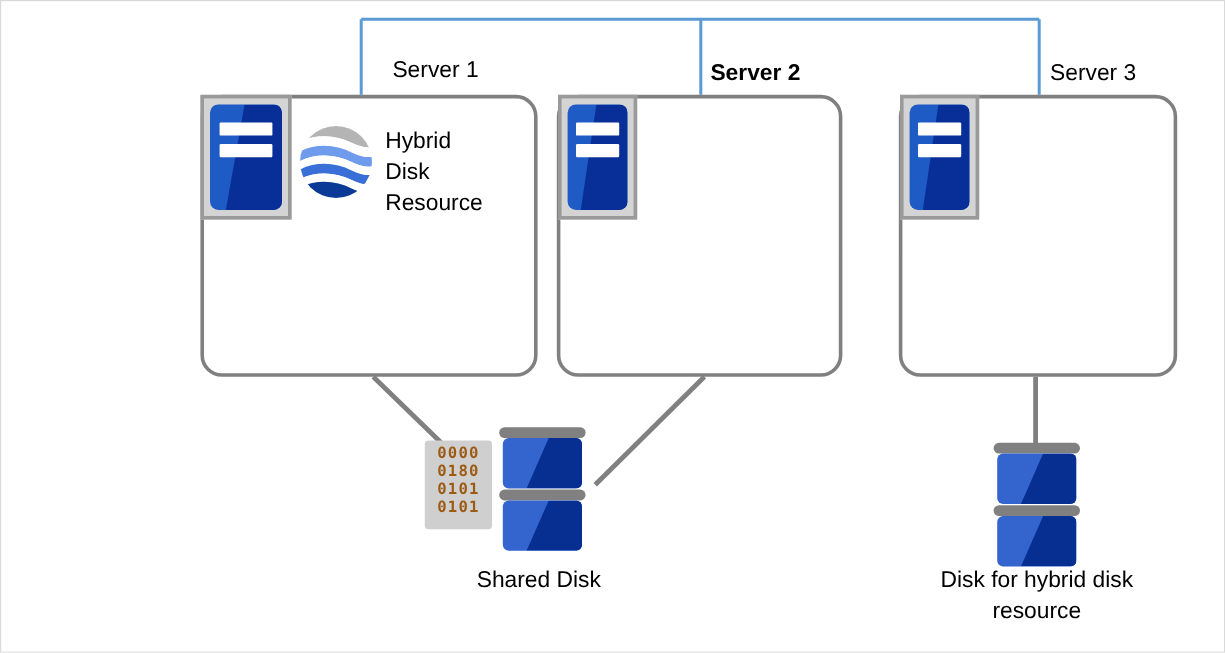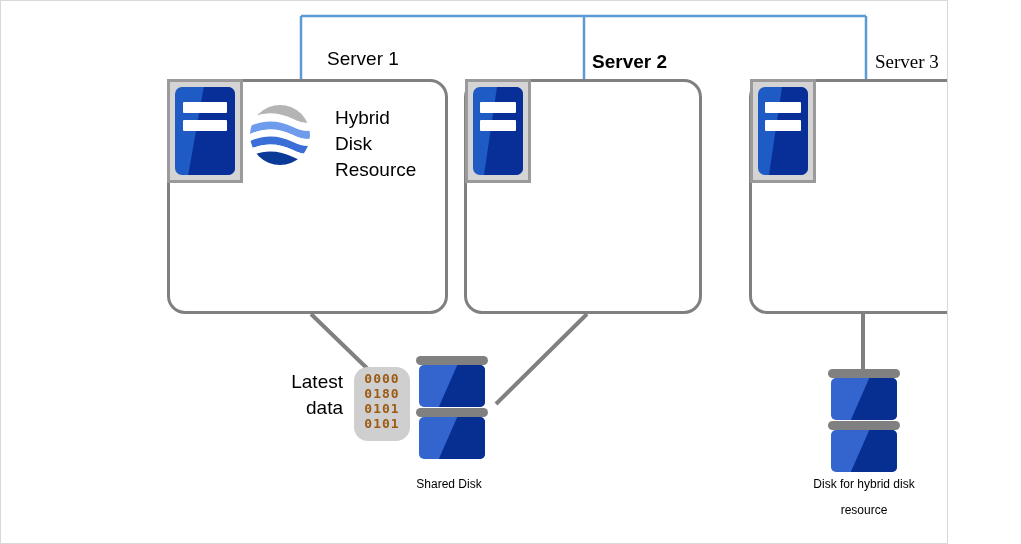--- a/index.html
+++ b/index.html
@@ -5,21 +5,21 @@
   html, body {
     margin: 0;
     padding: 0;
     background: #ffffff;
   }
   body {
     font-family: "Liberation Sans", sans-serif;
   }
   #canvas {
     position: relative;
-    width: 948px;
+    width: 1021px;
     height: 544px;
     background: #ffffff;
     border: 1px solid #d9d9d9;
     box-sizing: border-box;
     overflow: hidden;
   }
   #wires {
     position: absolute;
     left: 0;
     top: 0;
@@ -79,49 +79,48 @@
     color: #000000;
     white-space: nowrap;
     line-height: 1;
   }
   .hdr-text {
     position: absolute;
     font-size: 19px;
     color: #000000;
     line-height: 26px;
     white-space: nowrap;
-    margin-left: 14px;
   }
   .latest-label {
     position: absolute;
     font-size: 19px;
     color: #000000;
     line-height: 26px;
     text-align: right;
     white-space: nowrap;
   }
   .caption {
     position: absolute;
-    font-size: 12px;
+    font-size: 19px;
     color: #000000;
     line-height: 26px;
     text-align: center;
     white-space: nowrap;
   }
 
   
   .globe {
     position: absolute;
   }
 
   
   .binary-chip {
     position: absolute;
     background: #cfcfcf;
-    border-radius: 14px;
+    border-radius: 3px;
     padding: 4px 5px 5px 5px;
     box-sizing: border-box;
     font-family: "DejaVu Sans Mono", monospace;
     font-size: 13px;
     font-weight: bold;
     color: #9c5a12;
     line-height: 15px;
     letter-spacing: 1px;
     text-align: center;
   }
@@ -228,26 +227,22 @@
   <div class="server-box" style="left:748px; top:78px; width:232px; height:235px;"></div>
 
   <div class="server-icon" style="left:749px; top:78px; width:66px; height:104px;">
     <div class="unit">
       <div class="dark"></div>
       <div class="bar b1"></div>
       <div class="bar b2"></div>
     </div>
   </div>
 
-  <div class="server-label" style="left:874px; top:51px;font-family:Liberation Serif, serif;">Server 3</div>
-
-  <div class="latest-label" style="left:232px; top:368px; width:110px;">
-    <div>Latest</div>
-    <div>data</div>
-  </div>
+  <div class="server-label" style="left:874px; top:51px;">Server 3</div>
+
 
   <div class="binary-chip" style="left:353px; top:366px; width:56px; height:74px;">
     <div>0000</div>
     <div>0180</div>
     <div>0101</div>
     <div>0101</div>
   </div>
 
   <div class="disk-stack" style="left:415px; top:355px; width:72px; height:103px;">
     <div class="platter-bar" style="top:0px;"></div>

